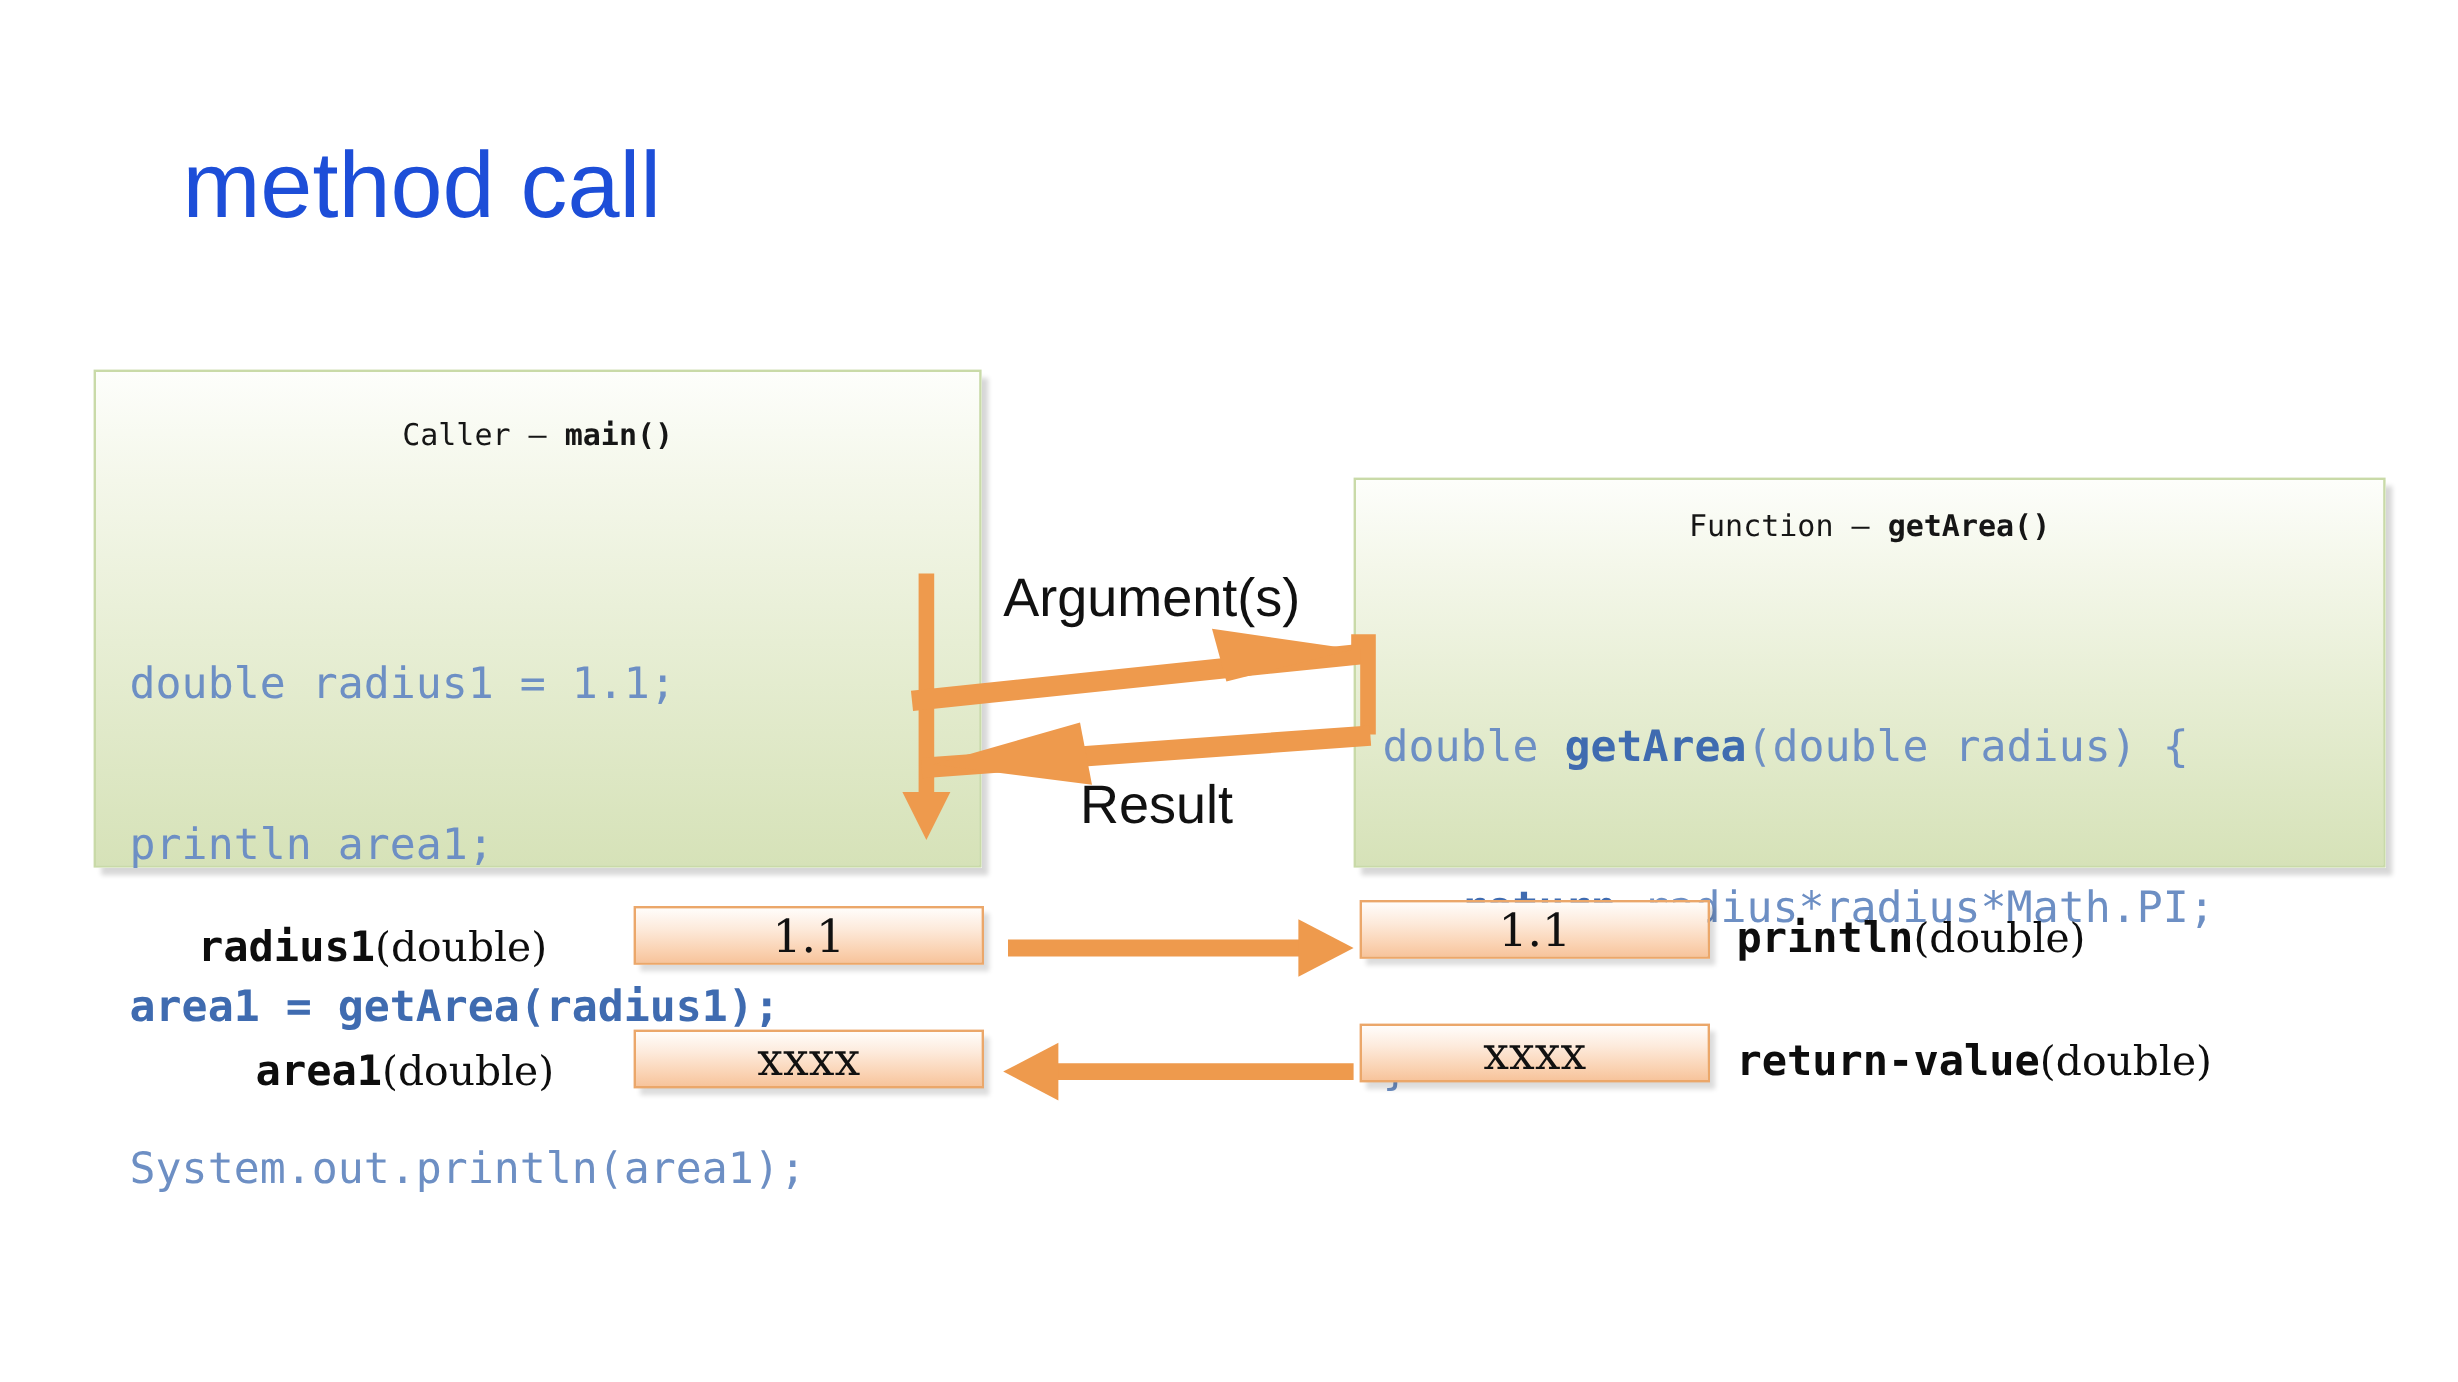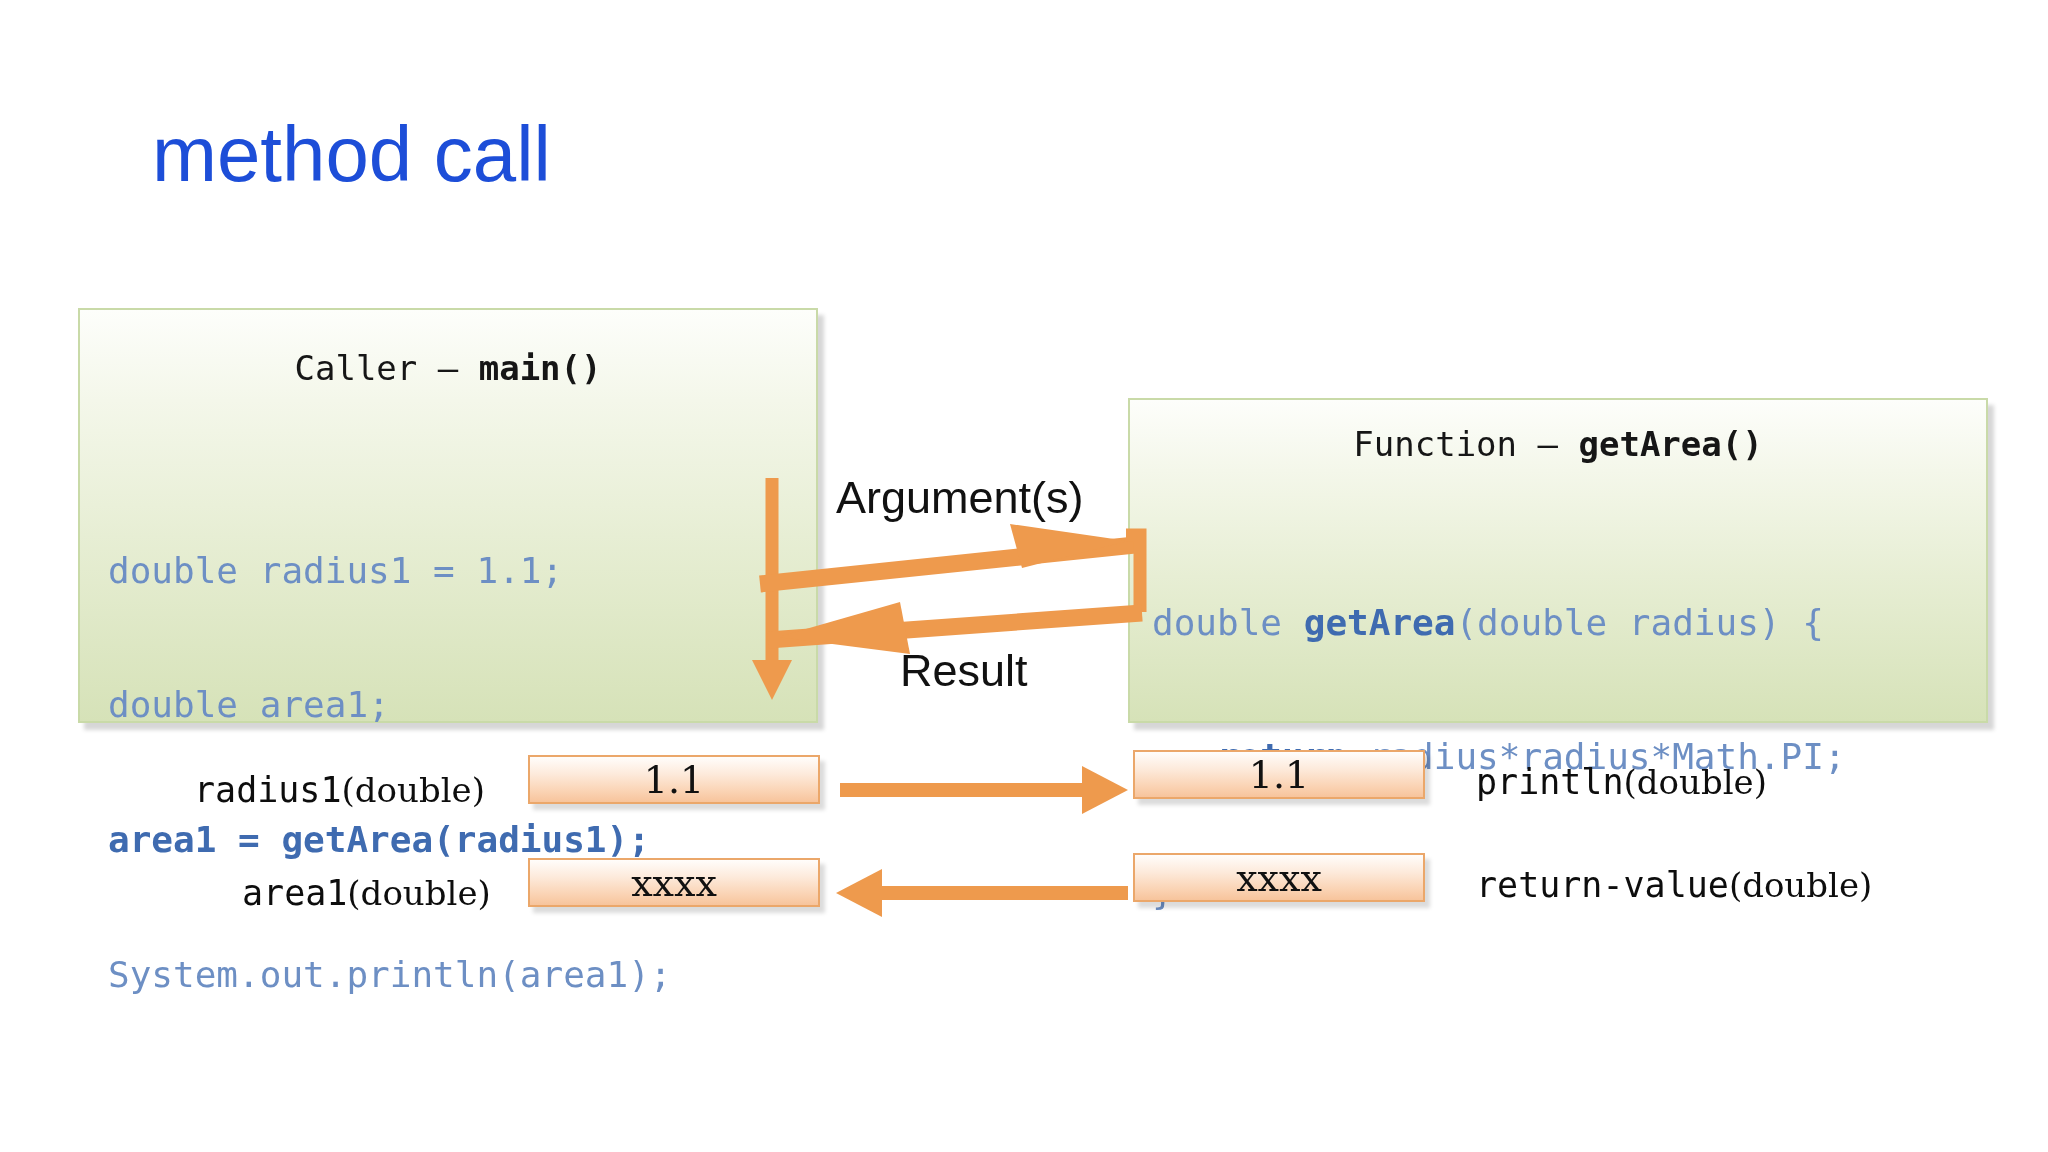--- a/index.html
+++ b/index.html
@@ -27,21 +27,21 @@
     background:linear-gradient(to bottom,#fdfefb 0%,#f4f7ea 22%,#e7eed4 55%,#d6e2b8 100%);
     box-shadow:6px 7px 4px rgba(0,0,0,0.16);
     box-sizing:border-box;
   }
   #caller-panel{left:78px;top:308px;width:740px;height:415px;}
   #function-panel{left:1128px;top:398px;width:860px;height:325px;}
 
   .panel-heading{
     text-align:center;
     font-family:"DejaVu Sans Mono","Liberation Mono",monospace;
-    font-size:34px;color:#161616;white-space:nowrap;
+    font-size:25px;color:#161616;white-space:nowrap;
   }
   #caller-panel .panel-heading{margin-top:38px;}
   #function-panel .panel-heading{margin-top:24px;}
   .panel-heading .bold{font-weight:bold;}
 
   .code-block{
     font-family:"DejaVu Sans Mono","Liberation Mono",monospace;
     font-size:36px;color:#6d8fc4;line-height:1.12;
     white-space:pre;
   }
@@ -60,21 +60,21 @@
   #result-label{left:900px;top:645px;}
 
   
   #arrow-layer{position:absolute;left:0;top:0;width:2048px;height:1152px;pointer-events:none;}
 
   
   .var-label{
     position:absolute;white-space:nowrap;font-size:35px;color:#0d0d0d;
     font-family:"DejaVu Sans Mono","Liberation Mono",monospace;
   }
-  .var-label .vname{font-weight:normal;margin-left:29px;}
+  .var-label .vname{font-weight:bold;}
   .var-label .vtype{font-weight:400;font-family:"DejaVu Serif","Liberation Serif",serif;font-size:34px;}
 
   .value-box{
     position:absolute;
     width:292px;height:49px;
     border:2px solid #eba76a;
     background:linear-gradient(to bottom,#fffdfb 0%,#fdeadb 38%,#fad2b2 78%,#f7c49c 100%);
     box-shadow:5px 6px 4px rgba(0,0,0,0.14);
     box-sizing:border-box;
     display:flex;align-items:center;justify-content:center;
@@ -98,21 +98,21 @@
 <div id="stage">
 
   <div id="slide-title">method call</div>
 
   <div id="caller-panel" class="green-panel">
     <div class="panel-heading">
       <span>Caller – </span><span class="bold">main()</span>
     </div>
     <div id="caller-code" class="code-block">
       <div class="line">double radius1 = 1.1;</div>
-      <div class="line">double area1;</div>
+      <div class="line">println area1;</div>
       <div class="line b">area1 = getArea(radius1);</div>
       <div class="line">System.out.println(area1);</div>
     </div>
   </div>
 
   <div id="function-panel" class="green-panel">
     <div class="panel-heading">
       <span>Function – </span><span class="bold">getArea()</span>
     </div>
     <div id="function-code" class="code-block">

